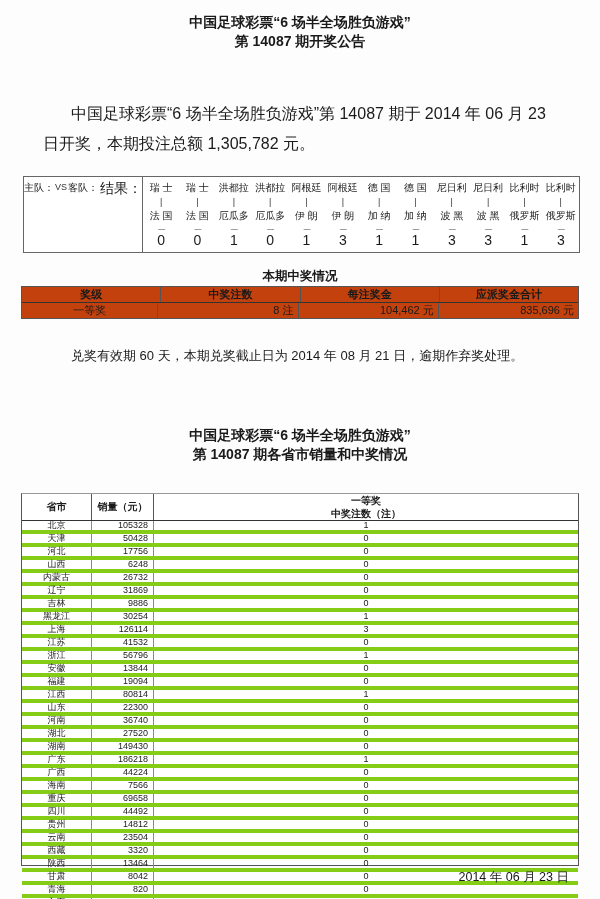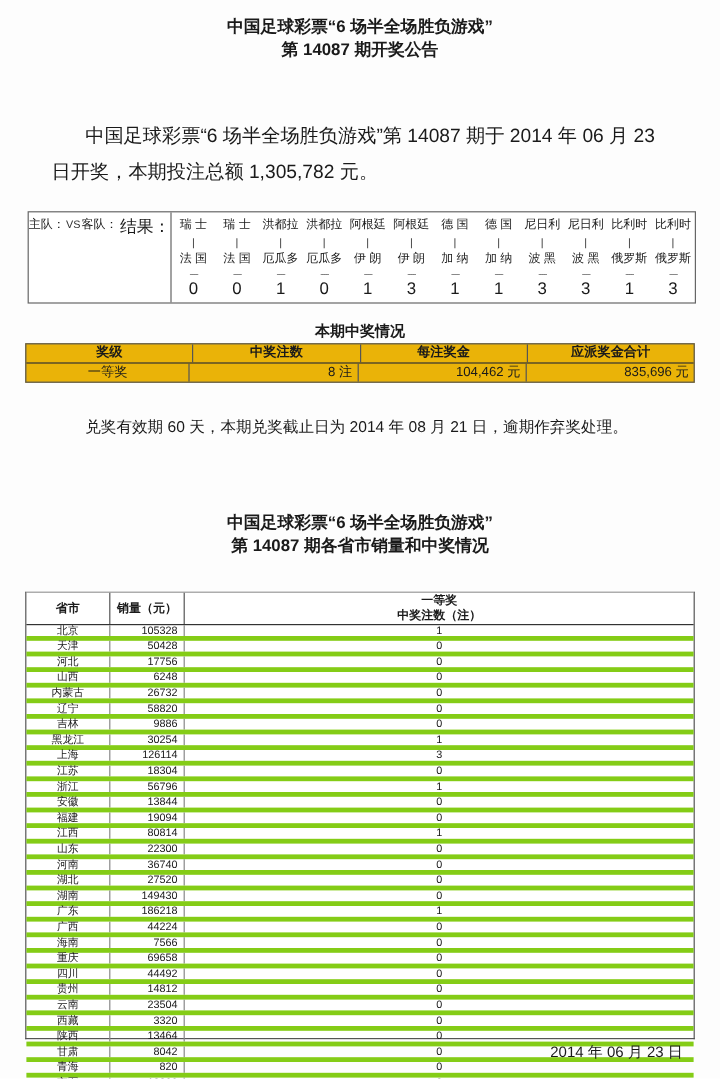--- a/index.html
+++ b/index.html
@@ -24,21 +24,21 @@
   .mcol { flex:1; display:flex; flex-direction:column; justify-content:space-between;
     padding:5px 0 6px 0; text-align:center; }
   .mline { font-size:10px; line-height:12px; white-space:nowrap; }
   .mvs   { font-size:9px;  line-height:11px; color:#333; }
   .msep  { font-size:8px;  line-height:7px;  color:#666; letter-spacing:-1px; }
   .mres  { font-size:14px; line-height:12px; }
   
   .prize-title { position:absolute; top:268px; left:0; right:0; text-align:center;
     font-size:12.5px; font-weight:bold; }
   .prize-table { position:absolute; left:21px; top:286px; width:558px;
-    border:1px solid #555; box-sizing:border-box; background:#eab308; }
+    border:1px solid #555; box-sizing:border-box; background:#c2410c; }
   .przrow { display:flex; }
   .przrow.head { border-bottom:1px solid #333; font-weight:bold; }
   .przcell { flex:1; height:15px; line-height:15px; font-size:11px;
     border-right:1px solid #555; box-sizing:border-box; text-align:center;
     white-space:nowrap; overflow:hidden; }
   .przcell:last-child { border-right:none; }
   .przrow.data .przcell.num { text-align:right; padding-right:4px; }
   
   .redeem { position:absolute; top:346px; left:43px; width:516px; margin:0;
     font-size:13px; line-height:20px; text-indent:28px; }
@@ -229,41 +229,41 @@
           <div class="pcell c2">6248</div>
           <div class="pcell c3">0</div>
         </div>
         <div class="prow">
           <div class="pcell c1">内蒙古</div>
           <div class="pcell c2">26732</div>
           <div class="pcell c3">0</div>
         </div>
         <div class="prow">
           <div class="pcell c1">辽宁</div>
-          <div class="pcell c2">58820</div>
+          <div class="pcell c2">31869</div>
           <div class="pcell c3">0</div>
         </div>
         <div class="prow">
           <div class="pcell c1">吉林</div>
           <div class="pcell c2">9886</div>
           <div class="pcell c3">0</div>
         </div>
         <div class="prow">
           <div class="pcell c1">黑龙江</div>
           <div class="pcell c2">30254</div>
           <div class="pcell c3">1</div>
         </div>
         <div class="prow">
           <div class="pcell c1">上海</div>
           <div class="pcell c2">126114</div>
           <div class="pcell c3">3</div>
         </div>
         <div class="prow">
           <div class="pcell c1">江苏</div>
-          <div class="pcell c2">18304</div>
+          <div class="pcell c2">41532</div>
           <div class="pcell c3">0</div>
         </div>
         <div class="prow">
           <div class="pcell c1">浙江</div>
           <div class="pcell c2">56796</div>
           <div class="pcell c3">1</div>
         </div>
         <div class="prow">
           <div class="pcell c1">安徽</div>
           <div class="pcell c2">13844</div>

